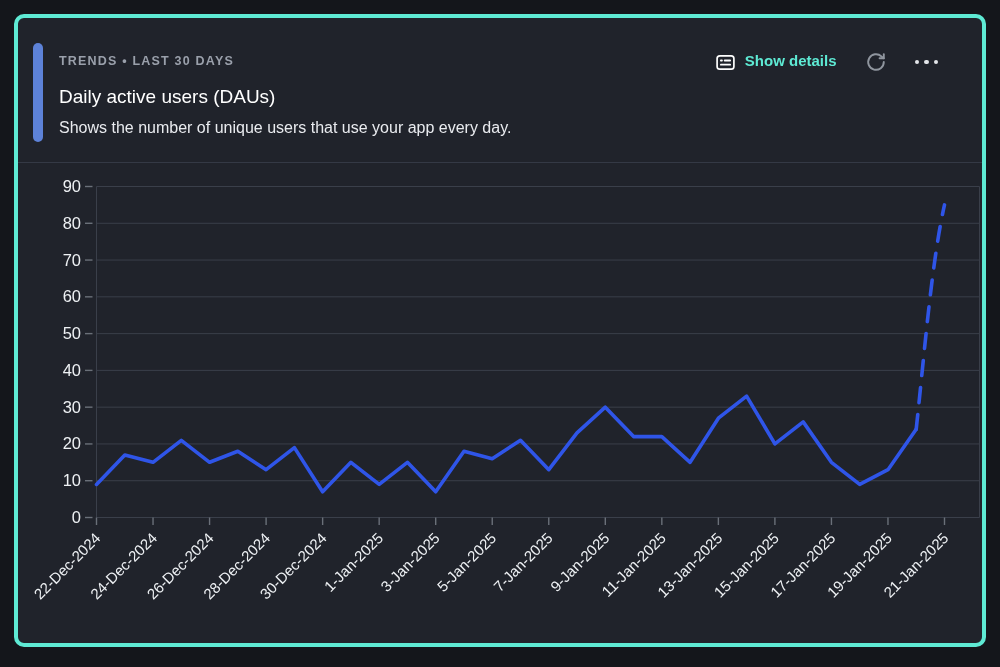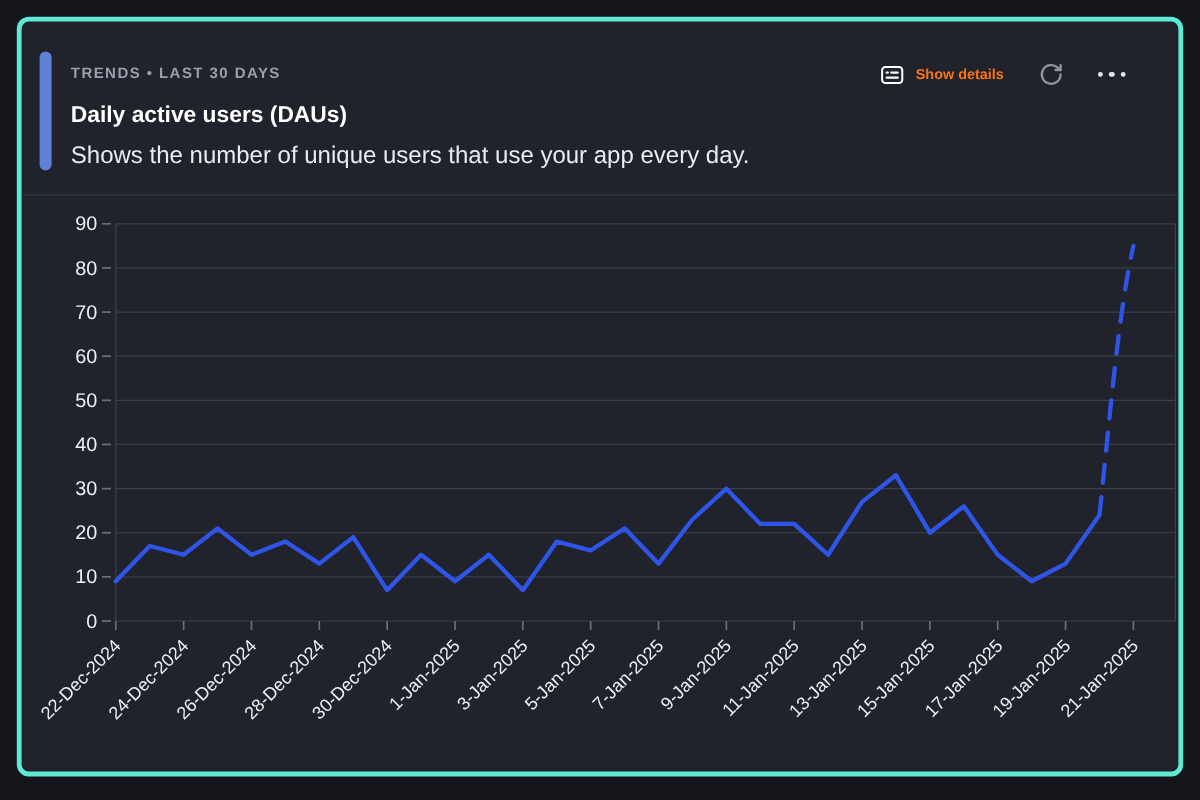--- a/index.html
+++ b/index.html
@@ -5,27 +5,27 @@
   * { margin:0; padding:0; box-sizing:border-box; }
   html,body { width:1000px; height:667px; background:#14161b; overflow:hidden;
               font-family:"Liberation Sans", sans-serif; }
   .page { position:relative; width:1000px; height:667px; background:#14161b; }
   .card { position:absolute; left:14px; top:14px; width:972px; height:633px;
           background:#20232b; border:4px solid #5eead4; border-radius:10px; }
   .accent-bar { position:absolute; left:15px; top:25px; width:10px; height:99px;
                 border-radius:5px; background:#5d82d8; }
   .trends { position:absolute; left:41px; top:36px; font-size:12.5px; font-weight:bold;
             letter-spacing:1.2px; color:#9aa0ab; }
-  .title { position:absolute; left:41px; top:68px; font-size:19px; font-weight:bold;
+  .title { position:absolute; left:41px; top:68px; font-size:19px; font-weight:normal;
            color:#ffffff; }
-  .subtitle { position:absolute; left:41px; top:101px; font-size:20px; color:#e9ebef; }
+  .subtitle { position:absolute; left:41px; top:101px; font-size:16px; color:#e9ebef; }
   .controls { position:absolute; top:30px; right:44px; height:28px; display:flex;
               align-items:center; gap:28px; }
-  .show-details { display:flex; align-items:center; gap:9px; cursor:pointer;
-                  color:#f97316; font-size:12px; font-weight:bold; background:none; border:none;
+  .show-details { display:flex; gap:9px; cursor:pointer;
+                  color:#5eead4; font-size:15px; font-weight:bold; background:none; border:none;
                   font-family:"Liberation Sans", sans-serif; }
   .icon-btn { background:none; border:none; cursor:pointer; display:flex; align-items:center; }
   .dots { display:flex; gap:5px; align-items:center; }
   .dots span { width:4.5px; height:4.5px; border-radius:50%; background:#e3e6ea; display:block; }
   .divider { position:absolute; left:0; top:144px; width:100%; height:1px; background:#343945; }
   svg.chart { position:absolute; left:0; top:0; width:1000px; height:667px; }
   text { font-family:"Liberation Sans", sans-serif; }
 </style>
 </head>
 <body>

